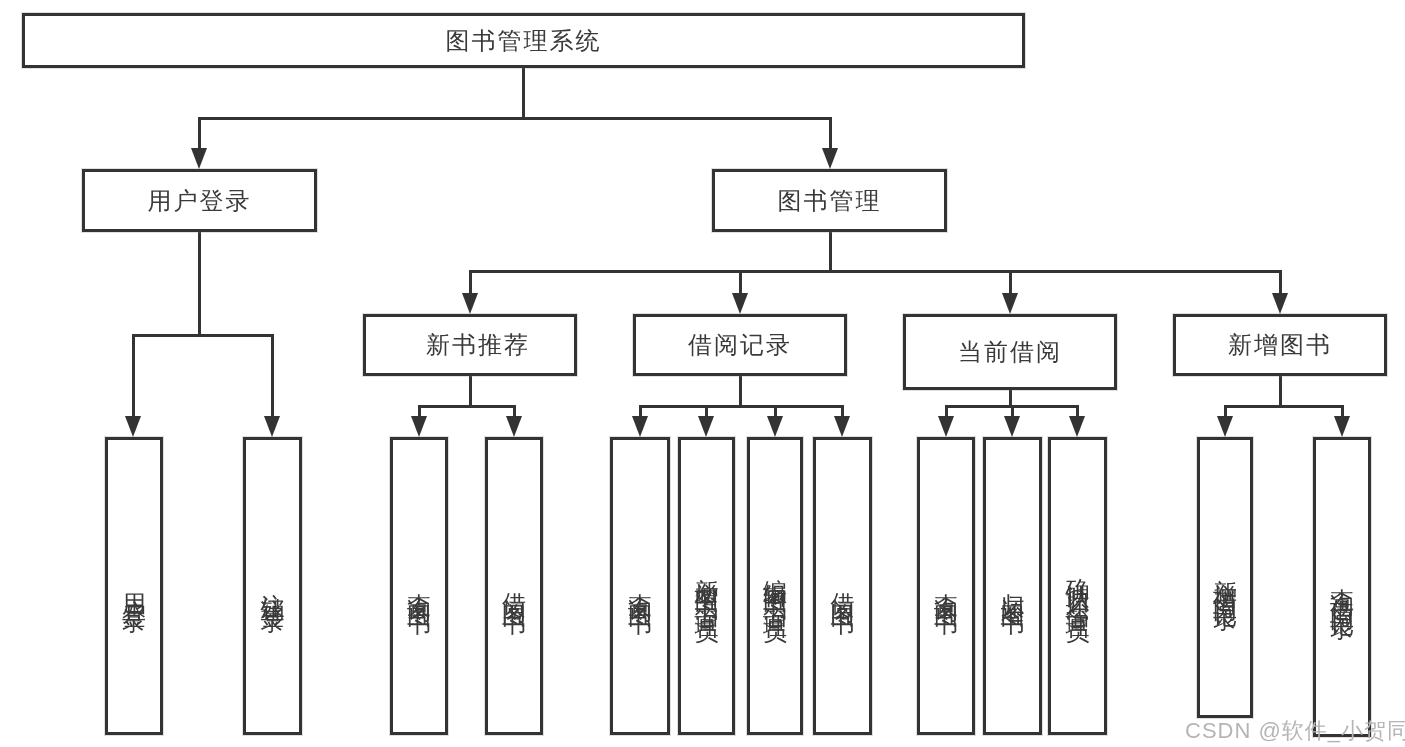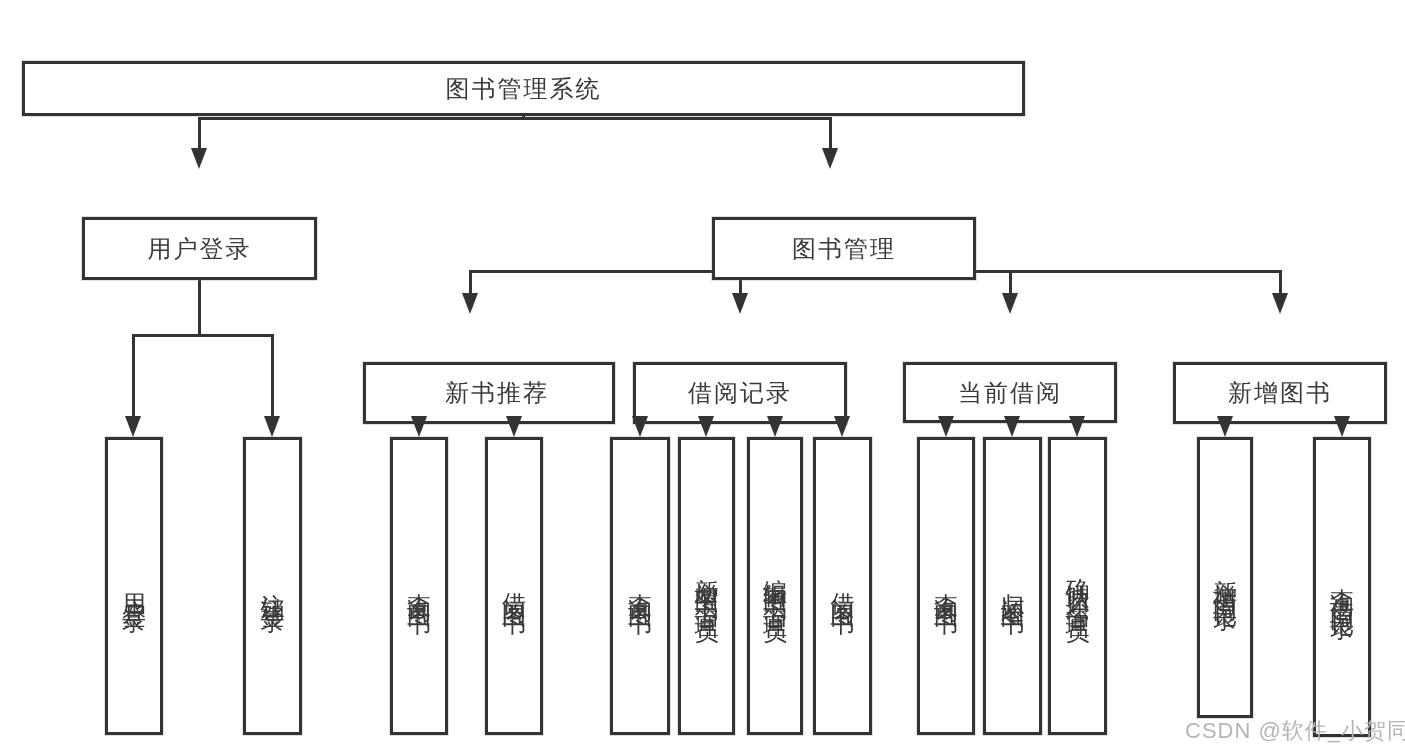--- a/index.html
+++ b/index.html
@@ -20,21 +20,20 @@
     display: flex;
     align-items: center;
     justify-content: center;
     z-index: 2;
     box-shadow: 0 0 0 1px rgba(130,130,130,0.25);
   }
   .node.h {
     font-size: 24px;
     letter-spacing: 2px;
     white-space: nowrap;
-    margin-top: 48px;
   }
   .node.v {
     writing-mode: vertical-rl;
     text-orientation: mixed;
     font-size: 24px;
     letter-spacing: 6px;
     line-height: 1;
   }
   .seg {
     position: absolute;
@@ -61,24 +60,24 @@
     white-space: nowrap;
   }
 </style>
 </head>
 <body>
 
 <div id="canvas">
   <div id="nodes-layer">
       <div class="node h" style="left: 22px; top: 13px; width: 1003px; height: 55px;">图书管理系统</div>
       <div class="node h" style="left: 82px; top: 169px; width: 235px; height: 63px;">用户登录</div>
-      <div class="node h" style="left: 712px; top: 169px; width: 264px; height: 63px;">图书管理</div>
-      <div class="node h" style="left: 363px; top: 314px; width: 252px; height: 62px; padding-left: 16px;">新书推荐</div>
+      <div class="node h" style="left: 712px; top: 169px; width: 235px; height: 63px;">图书管理</div>
+      <div class="node h" style="left: 363px; top: 314px; width: 214px; height: 62px; padding-left: 16px;">新书推荐</div>
       <div class="node h" style="left: 633px; top: 314px; width: 214px; height: 62px;">借阅记录</div>
-      <div class="node h" style="left: 903px; top: 314px; width: 214px; height: 61px;">当前借阅</div>
+      <div class="node h" style="left: 903px; top: 314px; width: 214px; height: 76px;">当前借阅</div>
       <div class="node h" style="left: 1173px; top: 314px; width: 214px; height: 62px;">新增图书</div>
       <div class="node v" style="left: 105px; top: 437px; width: 58px; height: 298px;">用户登录</div>
       <div class="node v" style="left: 243px; top: 437px; width: 59px; height: 298px;">注销登录</div>
       <div class="node v" style="left: 390px; top: 437px; width: 58px; height: 298px;">查询图书</div>
       <div class="node v" style="left: 485px; top: 437px; width: 58px; height: 298px;">借阅图书</div>
       <div class="node v" style="left: 610px; top: 437px; width: 60px; height: 298px;">查询图书</div>
       <div class="node v" style="left: 678px; top: 437px; width: 57px; height: 298px;">新增图书（管理员）</div>
       <div class="node v" style="left: 747px; top: 437px; width: 56px; height: 298px;">编辑图书（管理员）</div>
       <div class="node v" style="left: 813px; top: 437px; width: 59px; height: 298px;">借阅图书</div>
       <div class="node v" style="left: 917px; top: 437px; width: 58px; height: 298px;">查询图书</div>

